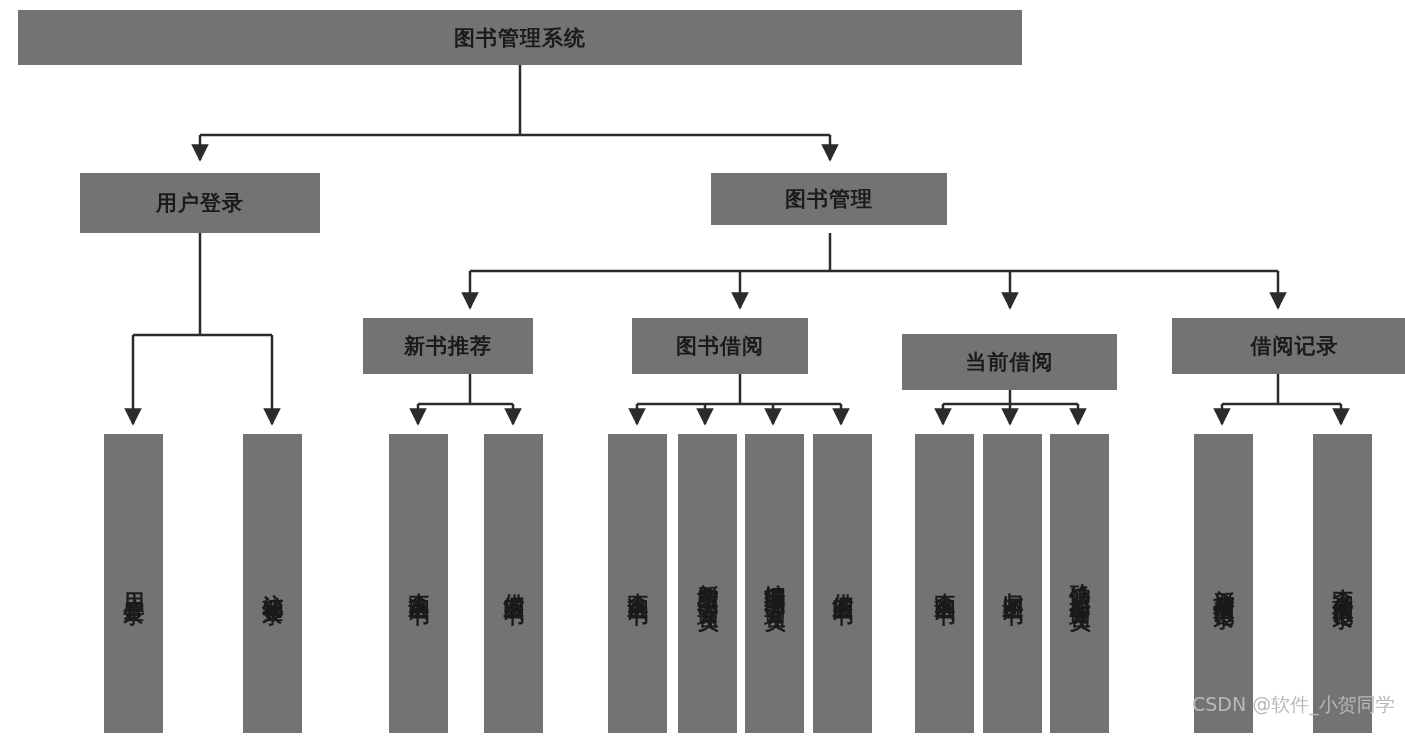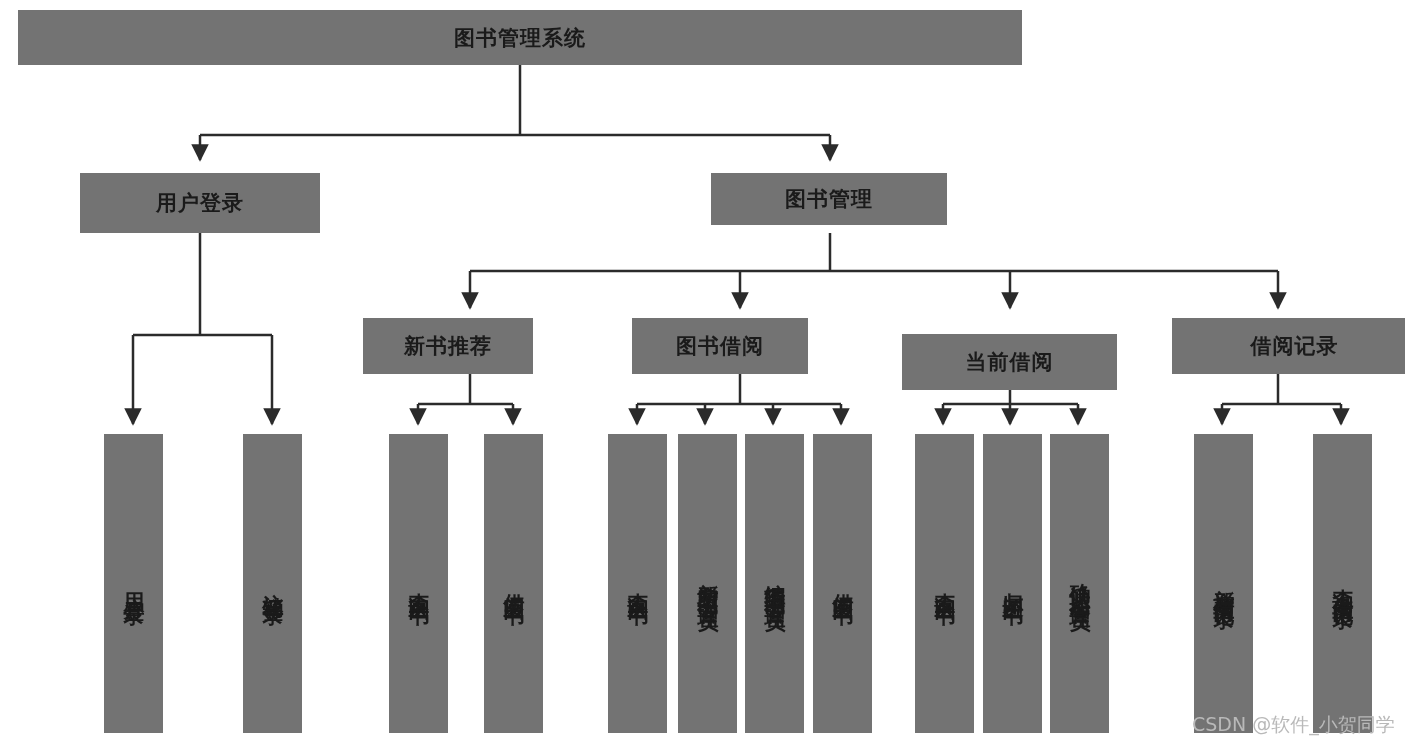--- a/index.html
+++ b/index.html
@@ -54,21 +54,21 @@
     display: block;
     white-space: nowrap;
   }
   .node.v .lbl {
     writing-mode: vertical-rl;
     text-orientation: upright;
   }
   .watermark {
     position: absolute;
     left: 1192px;
-    top: 712px;
+    top: 692px;
     font-size: 19px;
     color: #b9b9b9;
     white-space: nowrap;
     font-family: "DejaVu Sans", "Liberation Sans", sans-serif;
   }
 </style>
 </head>
 <body>
 
 <div id="canvas">

